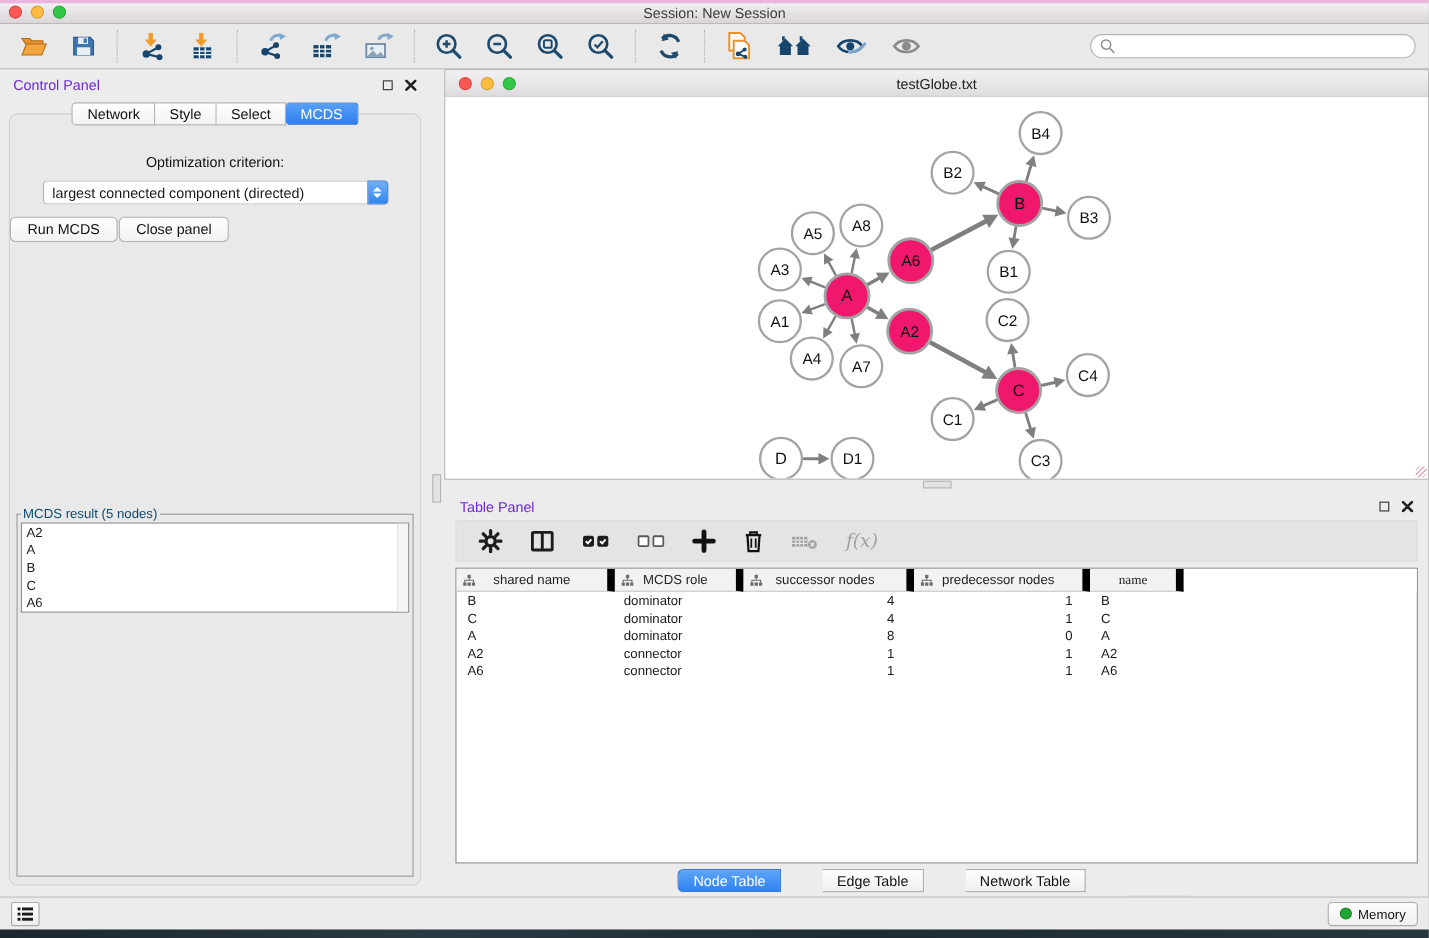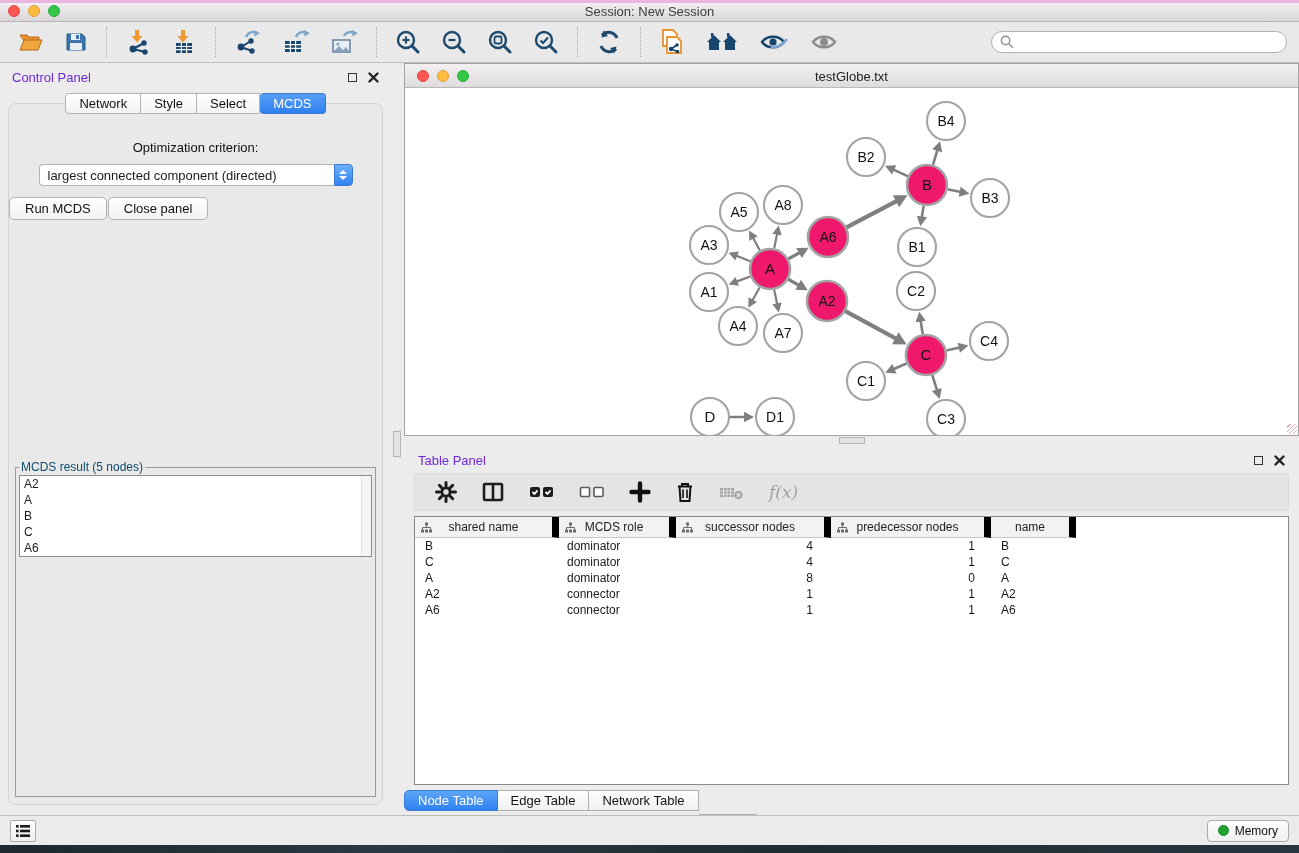--- a/index.html
+++ b/index.html
@@ -97,21 +97,21 @@
   .th-label { width:100%; text-align:center; font-size:12px; color:#222; }
   .th-fill { flex:1; background:#fff; }
   .t-row { display:flex; height:16px; align-items:center; }
   .td { overflow:hidden; white-space:nowrap; }
   .c0 { width:144px; padding-left:10px; }
   .c1 { width:117px; padding-left:8px; }
   .c2 { width:155px; padding-right:18px; text-align:right; }
   .c3 { width:160px; padding-right:16px; text-align:right; }
   .c4 { width:85px;  padding-left:10px; }
 
-  .tp-tabs { height:30px; display:flex; align-items:center; flex:none; }
+  .tp-tabs { height:30px; display:flex; justify-content:center; align-items:center; flex:none;gap:38px; }
   .tp-tab { font-size:13px; height:21px; padding:2px 13px; background:linear-gradient(#fefefe,#f0f0f0);
     border:1px solid #b0b0b0; border-left-width:0; cursor:pointer; color:#111; }
   .tp-tab:first-child { border-left-width:1px; border-radius:5px 0 0 5px; }
   .tp-tab:last-child { border-radius:0 5px 5px 0;margin-top:48px; }
   .tp-tab.active { background:linear-gradient(#5ea5f8,#2e82f1); color:#fff; border-color:#3a7ad2; }
 
   
   .statusbar { position:absolute; left:0; right:0; bottom:8px; height:30px; background:#ebebeb;
     border-top:1px solid #bdbdbd; display:flex; align-items:center; padding:0 10px; }
   .list-btn { width:26px; height:22px; background:linear-gradient(#fdfdfd,#efefef); border:1px solid #ababab;
@@ -530,21 +530,21 @@
               <div class="th-cell c3" style="padding: 0px;">
                 <svg width="11" height="11" viewBox="0 0 11 11" class="hdr-icon">
                   <rect x="4" y="0.5" width="3" height="3" fill="#6b6b6b"></rect>
                   <path d="M5.5 3.5 V5.5 M1.5 7.5 V5.5 H9.5 V7.5" stroke="#6b6b6b" fill="none" stroke-width="1"></path>
                   <rect x="0" y="7.5" width="3" height="3" fill="#6b6b6b"></rect>
                   <rect x="4" y="7.5" width="3" height="3" fill="#6b6b6b"></rect>
                   <rect x="8" y="7.5" width="3" height="3" fill="#6b6b6b"></rect>
                 </svg>
                 <span class="th-label">predecessor nodes</span>
               </div>
-              <div class="th-cell c4" style="padding: 0px;">
+              <div class="th-cell c4" style="padding: 0px; font-family: Liberation Serif, serif;">
                 <span class="th-label">name</span>
               </div>
               <div class="th-fill"></div>
             </div>
           <div id="table-rows">
               <div class="t-row">
                 <div class="td c0">B</div>
                 <div class="td c1">dominator</div>
                 <div class="td c2">4</div>
                 <div class="td c3">1</div>

